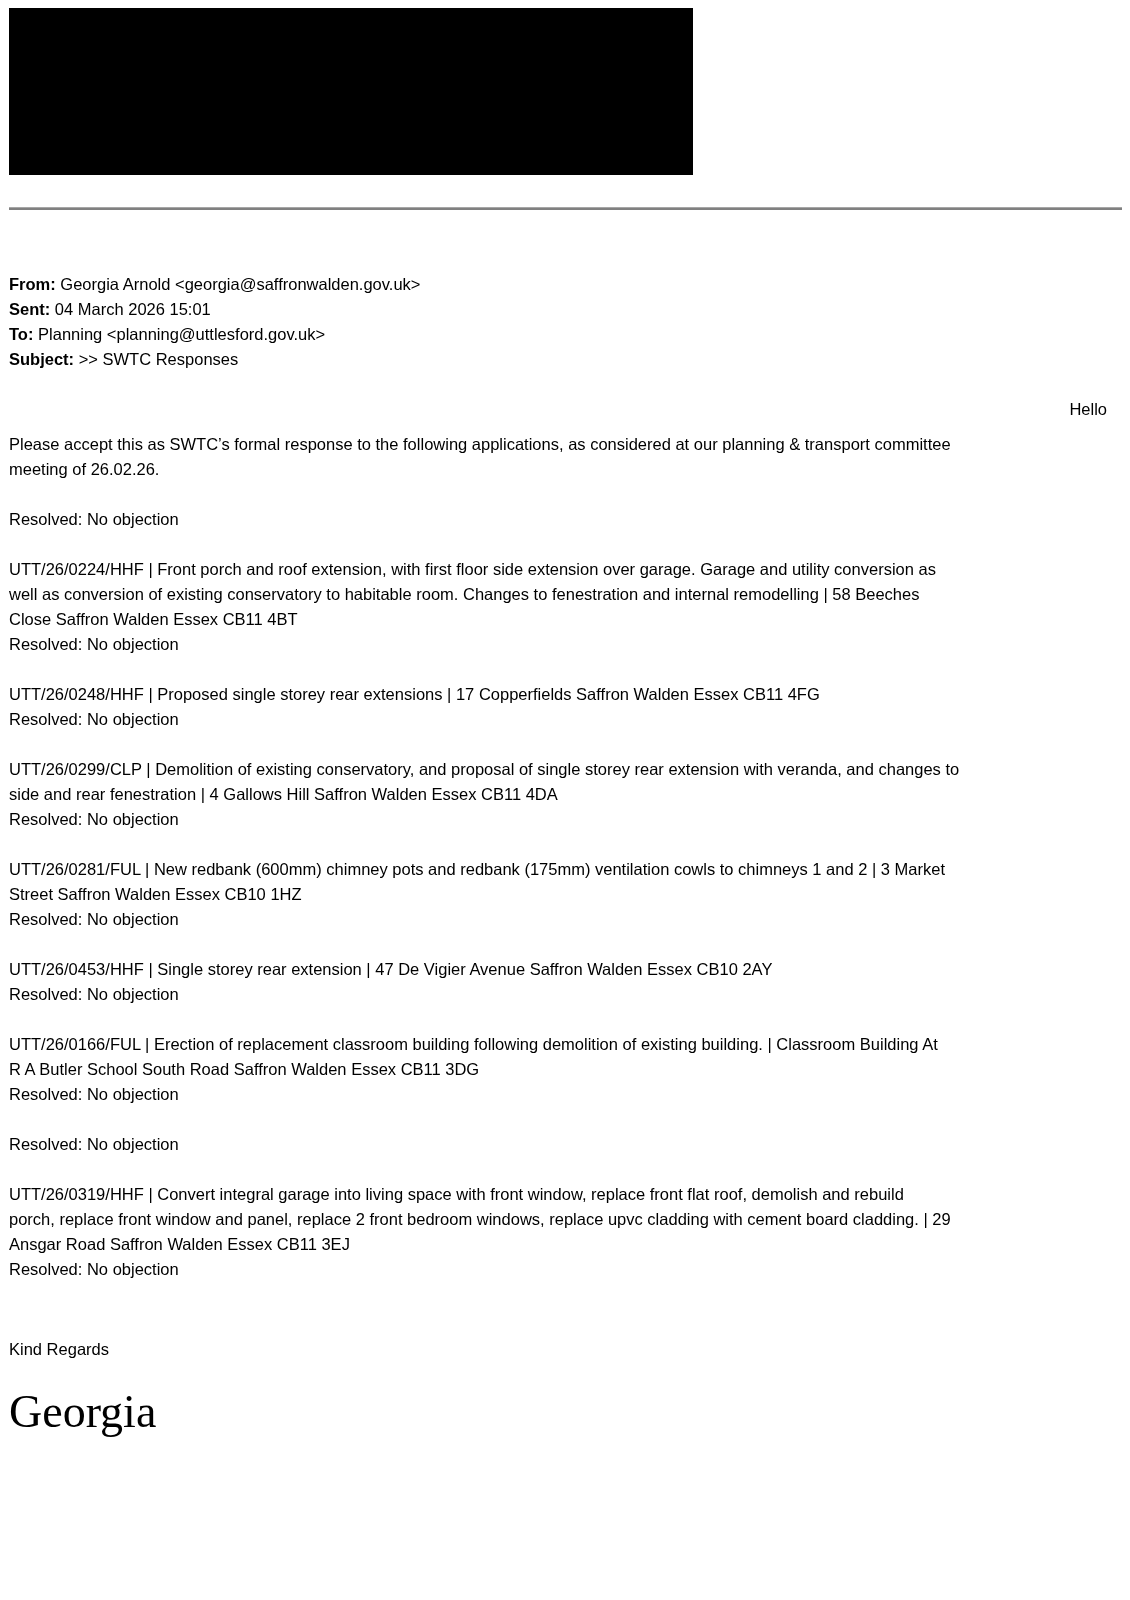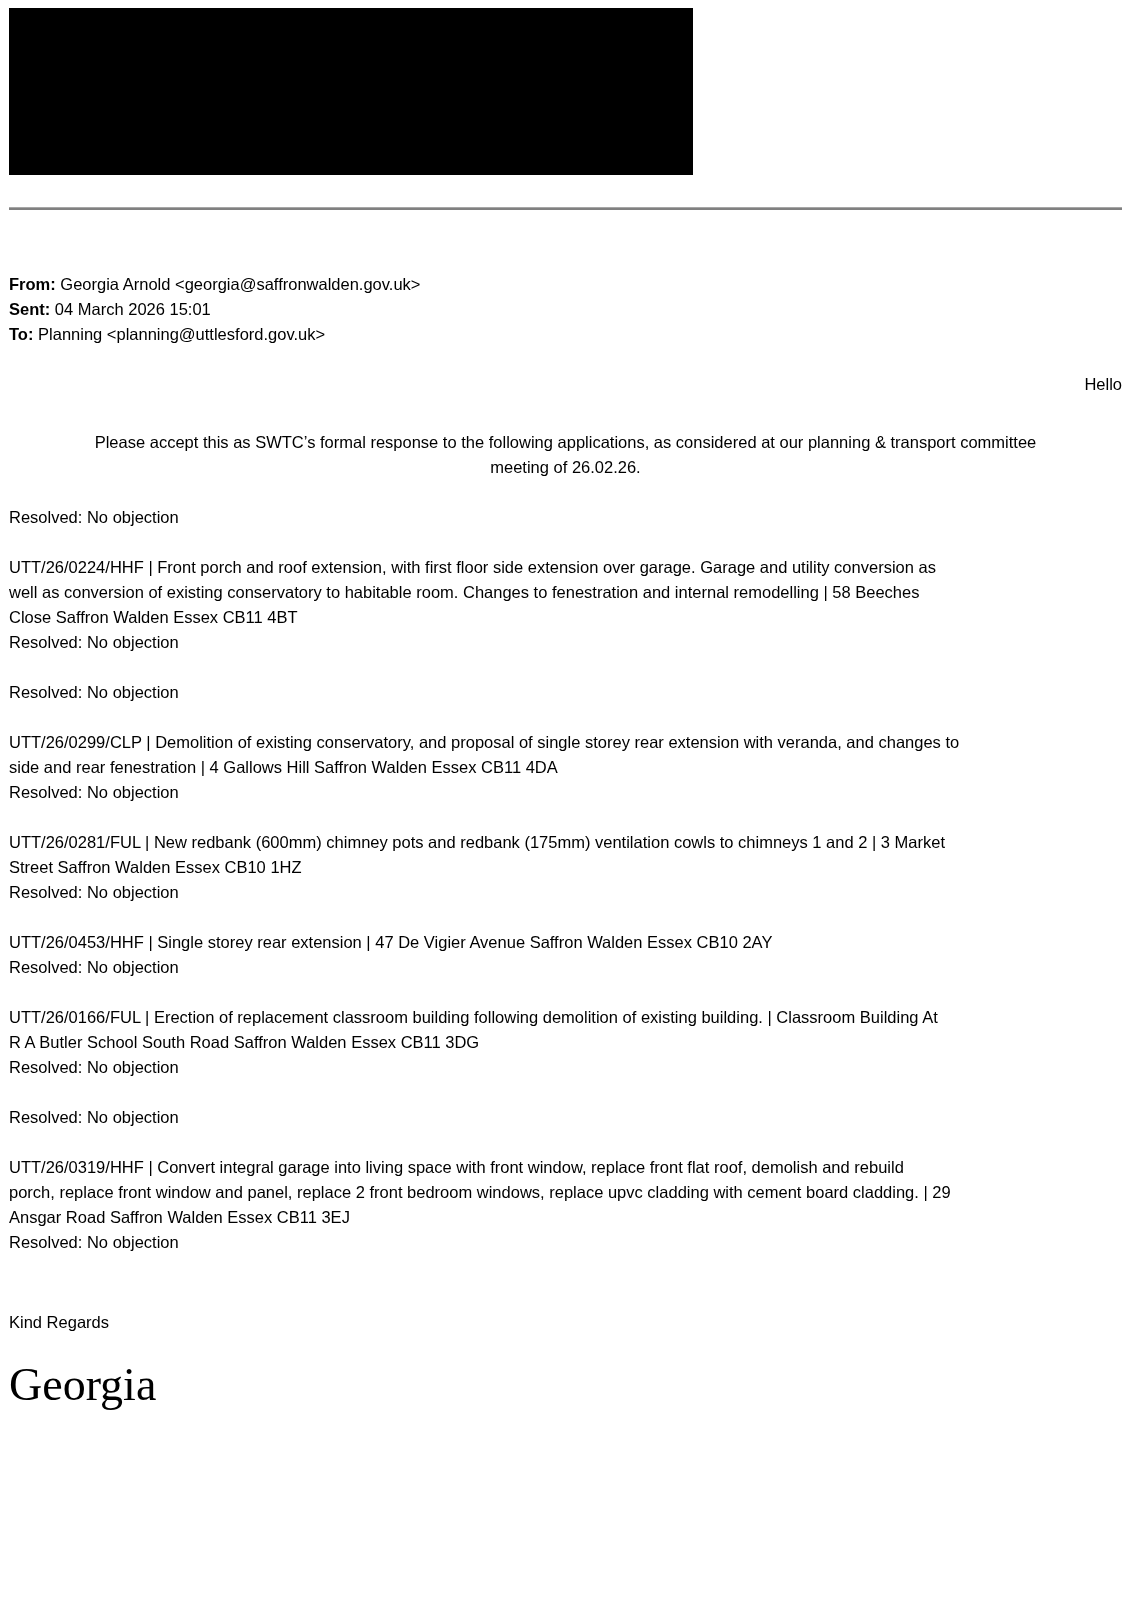--- a/index.html
+++ b/index.html
@@ -4,21 +4,21 @@
 <style>
   html, body {
     margin: 0;
     padding: 0;
     background: #ffffff;
     width: 1130px;
   }
   .page {
     width: 1130px;
     box-sizing: border-box;
-    padding: 8px 8px 40px 9px;
+    padding: 8px 23px 40px 9px;
     font-family: "Liberation Sans", "DejaVu Sans", sans-serif;
     font-size: 16.5px;
     line-height: 25px;
     color: #000000;
   }
   .redaction-box {
     width: 684px;
     height: 167px;
     background: #000000;
   }
@@ -34,22 +34,21 @@
     margin-top: 62px;
   }
   .hlabel {
     font-weight: bold;
   }
   .greeting {
     margin-top: 25px;
     text-align: right;
   }
   .para {
-    margin-top: 33px;
-    text-align: center;
+    margin-top: 10px;
   }
   .pre {
     white-space: pre-wrap;
   }
   .app-block {
     margin-top: 25px;
   }
   .closing {
     margin-top: 55px;
   }
@@ -66,20 +65,21 @@
 <div class="page">
 
   <div class="redaction-box"></div>
 
   <div class="divider"></div>
 
   <div class="email-header">
     <div><span class="hlabel">From:</span> <span>Georgia Arnold &lt;georgia@saffronwalden.gov.uk&gt;</span></div>
     <div><span class="hlabel">Sent:</span> <span>04 March 2026 15:01</span></div>
     <div><span class="hlabel">To:</span> <span>Planning &lt;planning@uttlesford.gov.uk&gt;</span></div>
+    <div><span class="hlabel">Subject:</span> <span>&gt;&gt; SWTC Responses</span></div>
   </div>
 
   <div class="greeting">Hello</div>
 
   <div class="para pre">Please accept this as SWTC’s formal response to the following applications, as considered at our planning &amp; transport committee
 meeting of 26.02.26.</div>
 
   <div>
 
     <div class="app-block">
@@ -87,20 +87,21 @@
     </div>
 
     <div class="app-block">
       <div class="pre">UTT/26/0224/HHF | Front porch and roof extension, with first floor side extension over garage. Garage and utility conversion as
 well as conversion of existing conservatory to habitable room. Changes to fenestration and internal remodelling | 58 Beeches
 Close Saffron Walden Essex CB11 4BT</div>
       <div>Resolved: No objection</div>
     </div>
 
     <div class="app-block">
+      <div class="pre">UTT/26/0248/HHF | Proposed single storey rear extensions | 17 Copperfields Saffron Walden Essex CB11 4FG</div>
       <div>Resolved: No objection</div>
     </div>
 
     <div class="app-block">
       <div class="pre">UTT/26/0299/CLP | Demolition of existing conservatory, and proposal of single storey rear extension with veranda, and changes to
 side and rear fenestration | 4 Gallows Hill Saffron Walden Essex CB11 4DA</div>
       <div>Resolved: No objection</div>
     </div>
 
     <div class="app-block">

